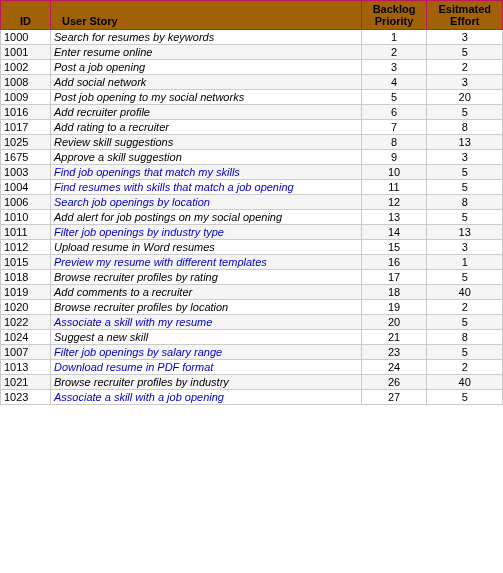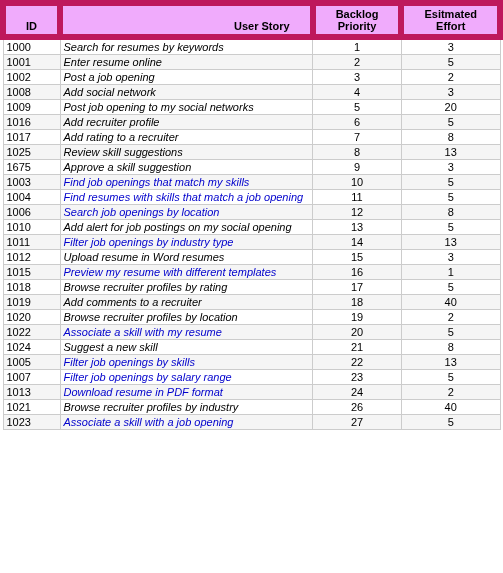--- a/index.html
+++ b/index.html
@@ -7,32 +7,32 @@
       font-family: Arial, sans-serif;
       font-size: 11px;
       background: #fff;
       width: 503px;
     }
     table {
       width: 503px;
       border-collapse: collapse;
     }
     thead tr th {
-      background: #f0abfc;
-      border: 6px solid #be185d;
+      background: #a16207;
+      border: 1px solid #be185d;
       text-align: center;
       font-weight: bold;
       vertical-align: bottom;
-      padding: 2px 20px;
+      padding: 2px 11px;
     }
     thead tr th.id-col {
       width: 50px;
     }
     thead tr th.story-col {
-      text-align: right;
+      text-align: left;
     }
     thead tr th.backlog-col {
       width: 45px;
     }
     thead tr th.effort-col {
       width: 55px;
     }
     tbody tr td {
       border: 1px solid #ccc;
       padding: 1px 3px;
@@ -189,26 +189,20 @@
         <td class="num-cell">20</td>
         <td class="num-cell">5</td>
       </tr>
       <tr>
         <td class="id-cell">1024</td>
         <td class="story-cell">Suggest a new skill</td>
         <td class="num-cell">21</td>
         <td class="num-cell">8</td>
       </tr>
       <tr>
-        <td class="id-cell">1005</td>
-        <td class="story-cell" style="color: rgb(0, 0, 204);">Filter job openings by skills</td>
-        <td class="num-cell">22</td>
-        <td class="num-cell">13</td>
-      </tr>
-      <tr>
         <td class="id-cell">1007</td>
         <td class="story-cell" style="color: rgb(0, 0, 204);">Filter job openings by salary range</td>
         <td class="num-cell">23</td>
         <td class="num-cell">5</td>
       </tr>
       <tr>
         <td class="id-cell">1013</td>
         <td class="story-cell" style="color: rgb(0, 0, 204);">Download resume in PDF format</td>
         <td class="num-cell">24</td>
         <td class="num-cell">2</td>

